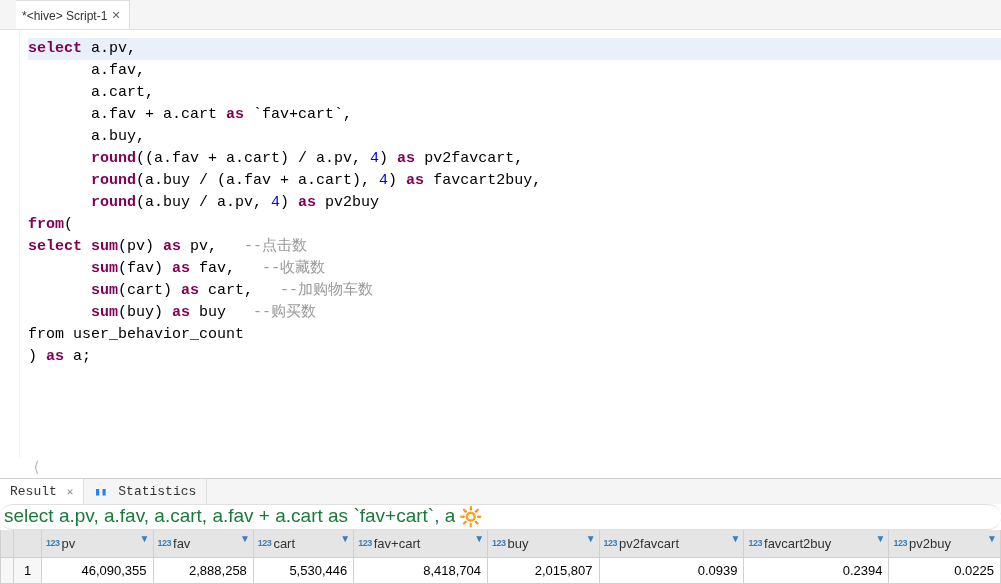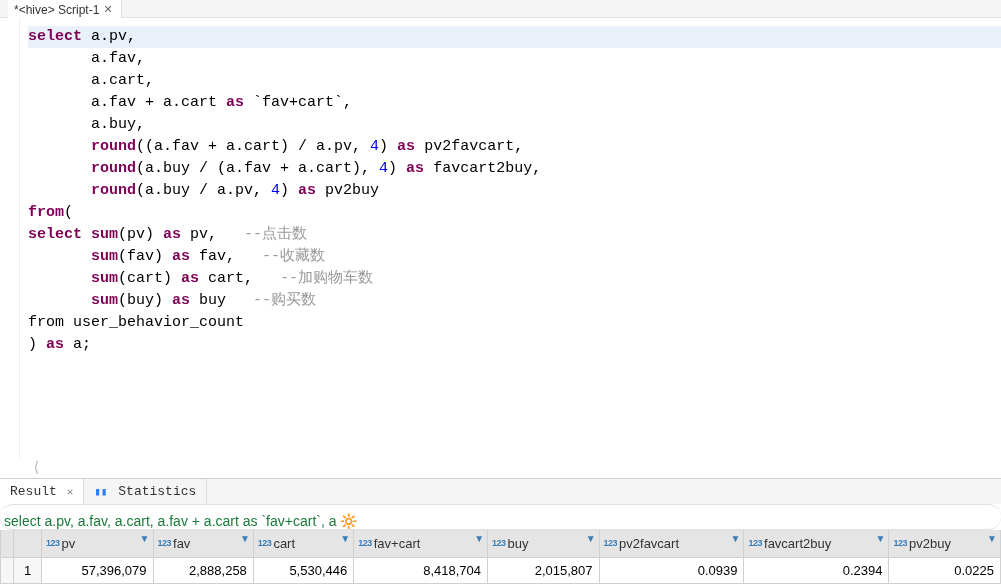--- a/index.html
+++ b/index.html
@@ -10,23 +10,22 @@
   width: 1001px;
   height: 584px;
   overflow: hidden;
   display: flex;
   flex-direction: column;
 }
 .tabbar {
   background: #f5f5f5;
   border-bottom: 1px solid #e0e0e0;
   display: flex;
-  padding-left: 8px;
-  height: 18px;
-  align-items: center;
+  padding-left: 16px;
+  height: 30px;
 }
 .tab {
   background: #fff;
   border-top: 1px solid #ddd;
   border-right: 1px solid #ddd;
   padding: 4px 8px 3px 6px;
   font-family: "Segoe UI", Tahoma, sans-serif;
   font-size: 12px;
   color: #333;
   display: flex;
@@ -80,26 +79,26 @@
   background: #fff;
 }
 .btab .close-x { color: #888; font-size: 11px; margin-left: 2px;}
 .btab .stat-icon {
   color: #2a7fff;
   margin-right: 3px;
   font-size: 11px;
 }
 .filter-row {
   display: flex;
-  align-items: flex-end;
+  align-items: flex-start;
   border-top: 1px solid #e0e0e0;
   border-bottom: 1px solid #e0e0e0;
   height: 26px;
   font-family: "Segoe UI", Tahoma, sans-serif;
-  font-size: 14px;
+  font-size: 19px;
   border-radius: 13px;
 }
 .sql-preview {
   color: #1a7a3a;
   padding-left: 4px;
   white-space: nowrap;
   overflow: hidden;
 }
 .filter-icon {
   color: #c99a3b;
@@ -253,21 +252,21 @@
             <span class="colname">pv2buy</span>
           </div>
           <span class="funnel">▼</span>
         </th>
       </tr>
   </thead>
   <tbody id="grid-body">
       <tr>
         <td class="corner-cell"></td>
         <td class="rownum-cell">1</td>
-        <td style="min-width: 100px;">57,396,079</td>
+        <td style="min-width: 100px;">46,090,355</td>
         <td style="min-width: 90px;">2,888,258</td>
         <td style="min-width: 90px;">5,530,446</td>
         <td style="min-width: 120px;">8,418,704</td>
         <td style="min-width: 100px;">2,015,807</td>
         <td style="min-width: 130px;">0.0939</td>
         <td style="min-width: 130px;">0.2394</td>
         <td style="min-width: 100px;">0.0225</td>
       </tr>
     </tbody>
 </table>

